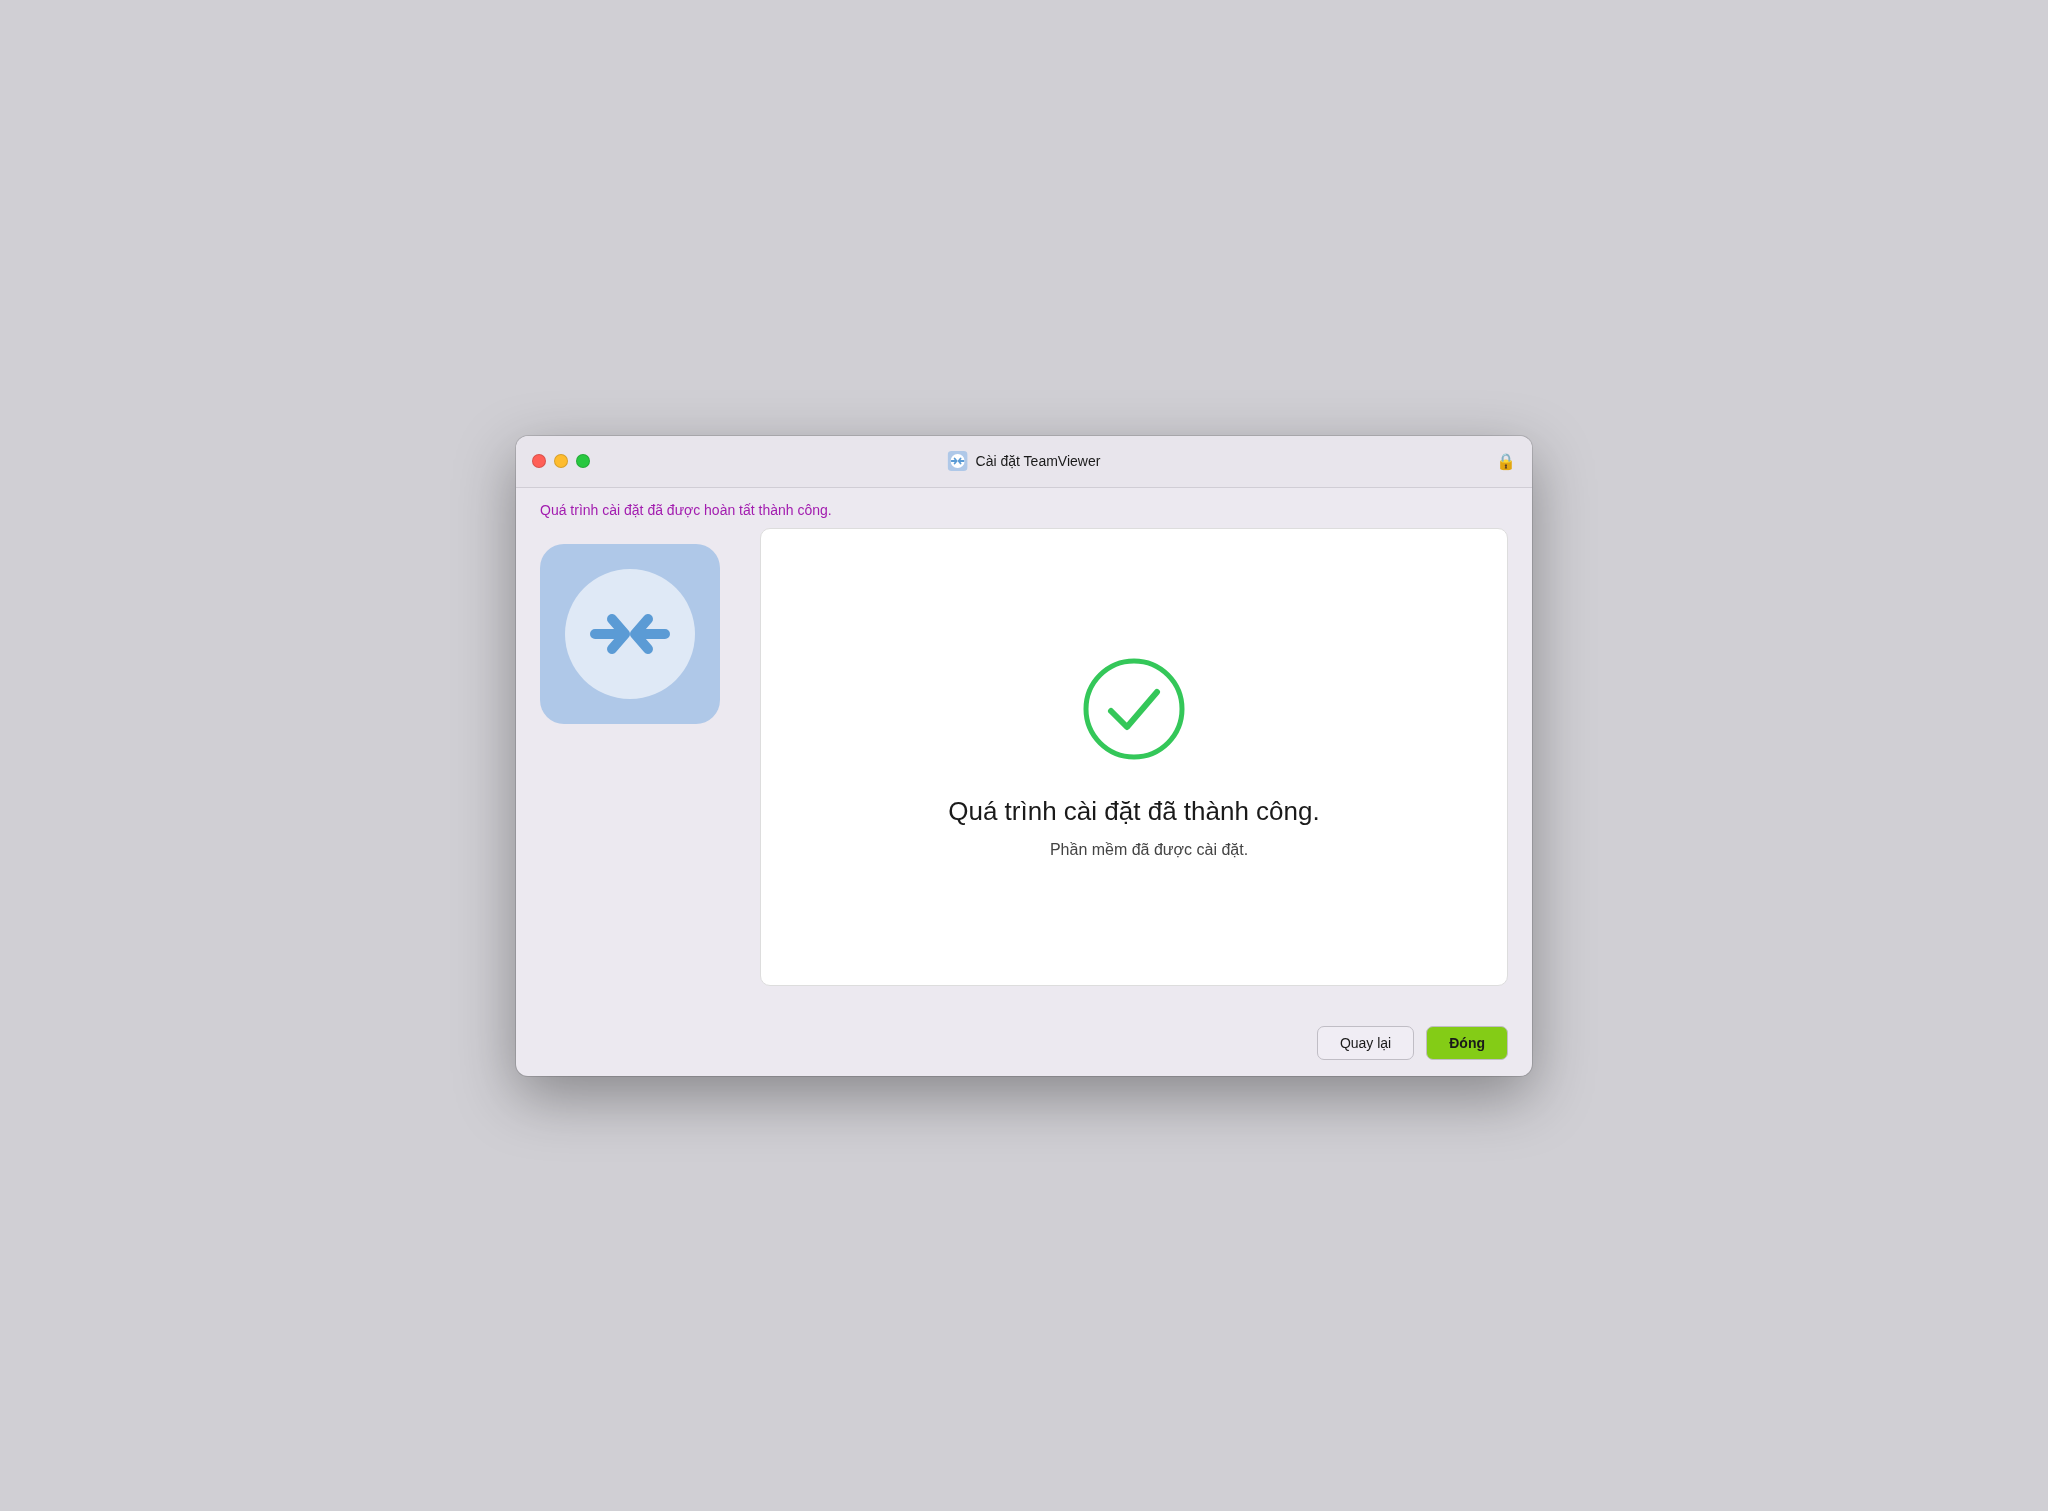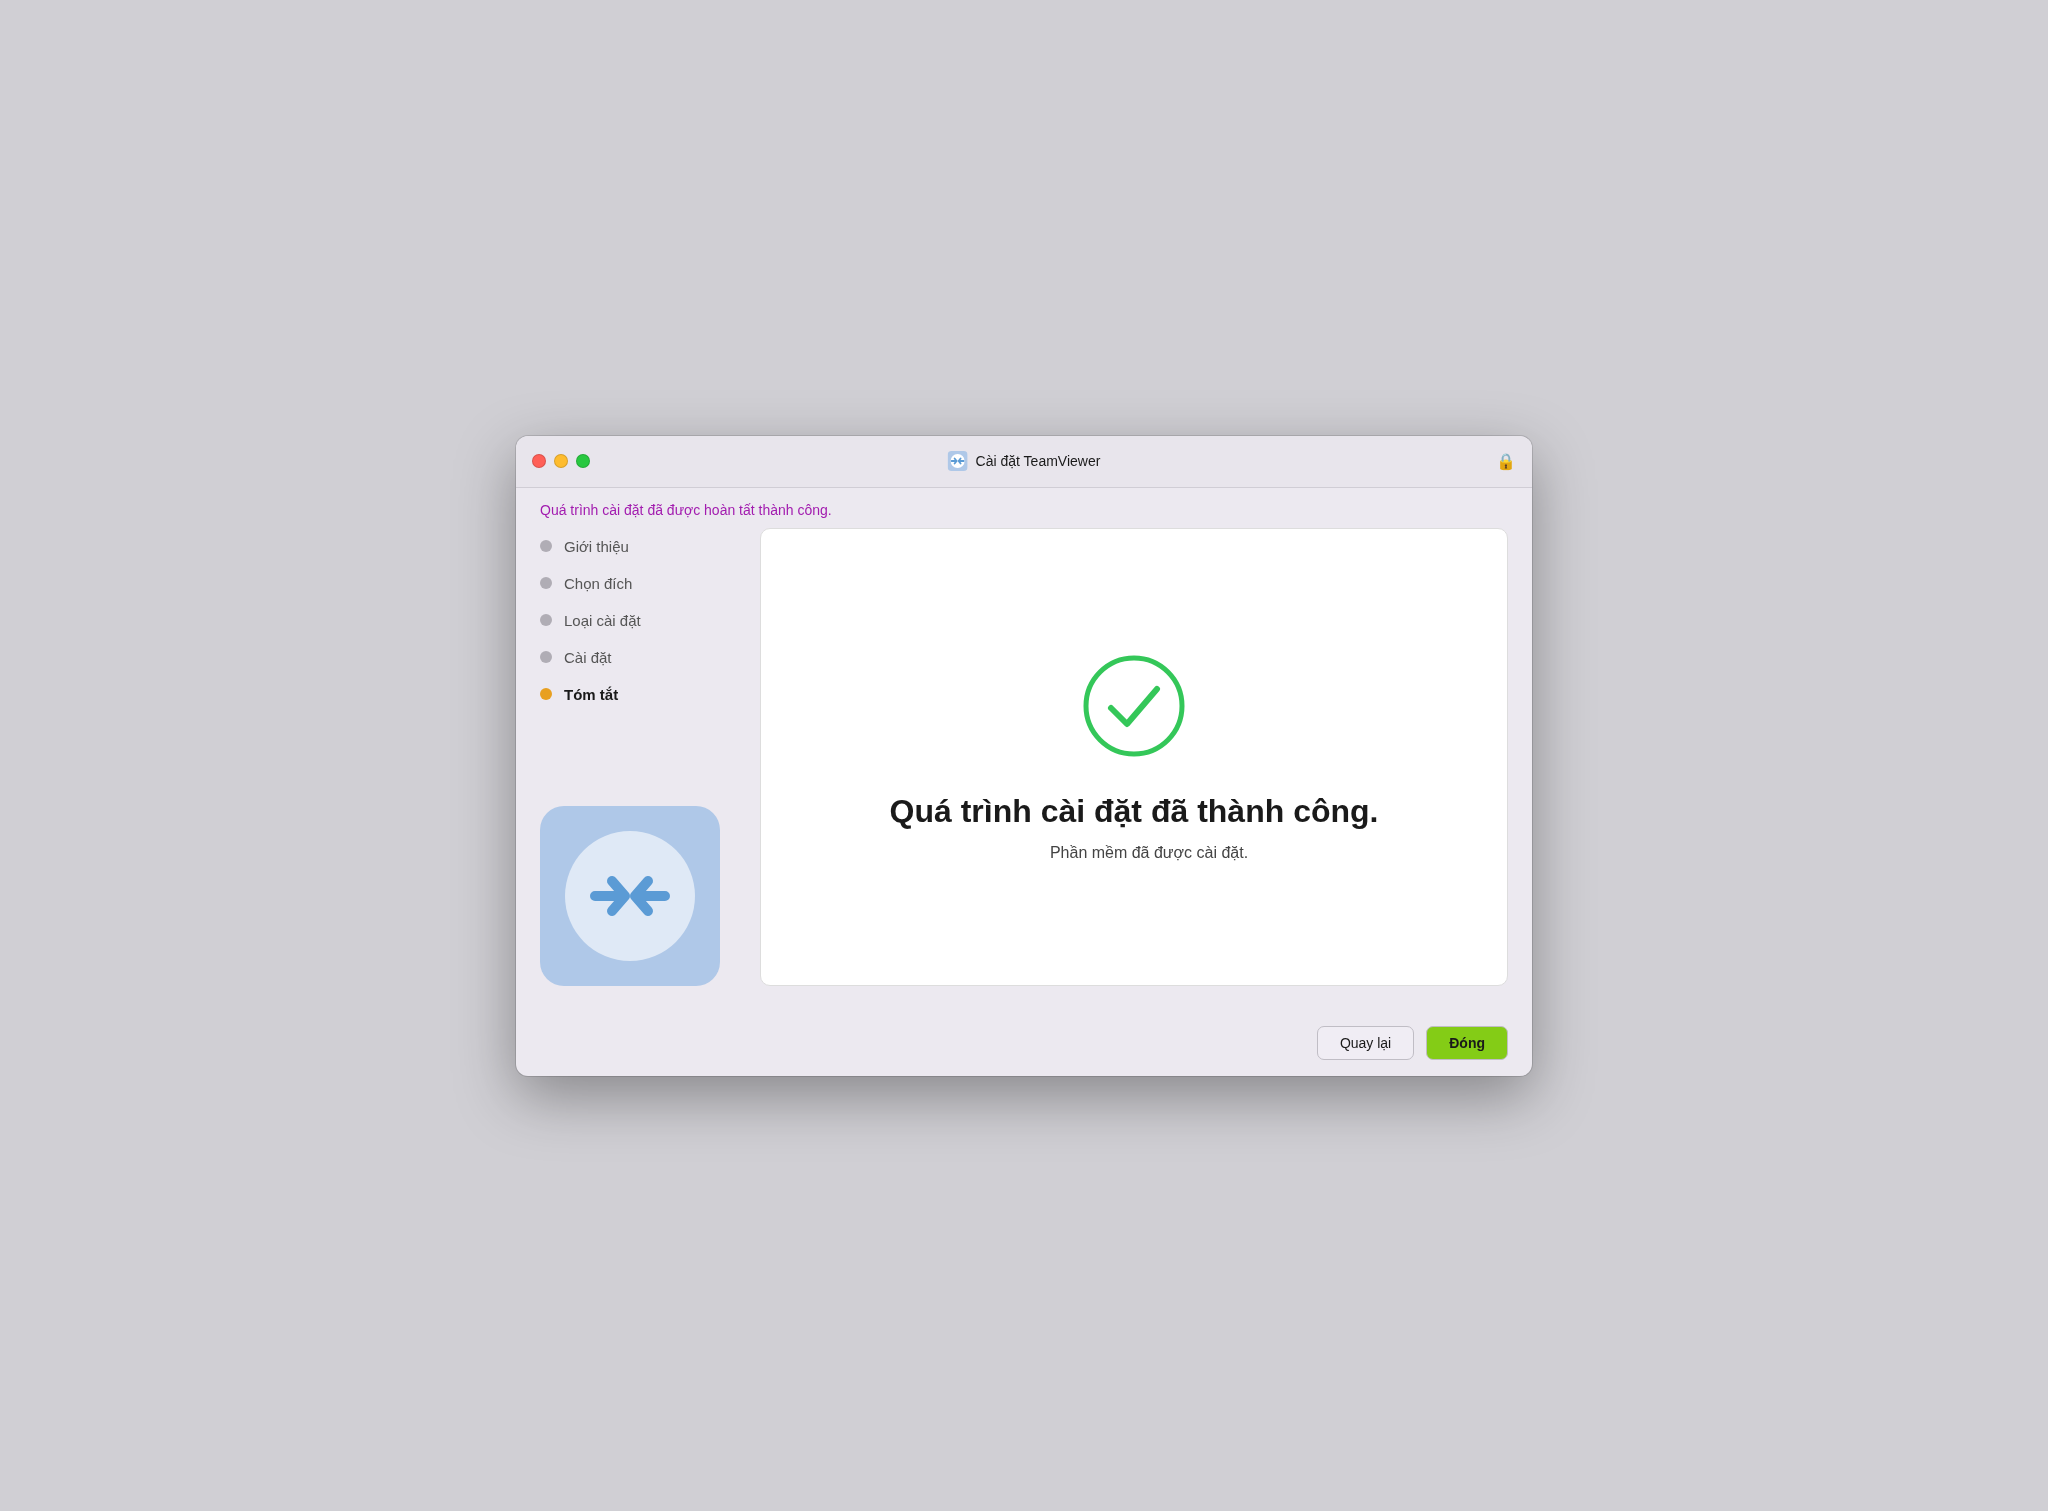--- a/index.html
+++ b/index.html
@@ -159,22 +159,22 @@
       align-items: center;
       justify-content: center;
       padding: 40px;
     }
 
     .success-icon {
       margin-bottom: 28px;
     }
 
     .success-title {
-      font-size: 32px;
-      font-weight: 700;
+      font-size: 26px;
+      font-weight: 400;
       color: #1a1a1a;
       text-align: right;
       margin-bottom: 14px;
     }
 
     .success-subtitle {
       font-size: 16px;
       color: #444;
       text-align: right;
       margin-left: 30px;
@@ -229,48 +229,20 @@
     <div class="titlebar-lock">🔒</div>
   </div>
 
   <div class="statusbar">
     <span>Quá trình cài đặt đã được hoàn tất thành công.</span>
   </div>
 
   <div class="content">
 
     <div class="sidebar">
-      <div class="sidebar-steps">
-
-        <div class="step-item">
-          <div class="step-dot inactive"></div>
-          <span>Giới thiệu</span>
-        </div>
-
-        <div class="step-item">
-          <div class="step-dot inactive"></div>
-          <span>Chọn đích</span>
-        </div>
-
-        <div class="step-item">
-          <div class="step-dot inactive"></div>
-          <span>Loại cài đặt</span>
-        </div>
-
-        <div class="step-item">
-          <div class="step-dot inactive"></div>
-          <span>Cài đặt</span>
-        </div>
-
-        <div class="step-item active-step">
-          <div class="step-dot active"></div>
-          <span>Tóm tắt</span>
-        </div>
-
-      </div>
 
       <div class="sidebar-logo">
         <svg class="tv-logo-circle" viewBox="0 0 140 140">
           <circle cx="70" cy="70" r="65" fill="white" opacity="0.6"></circle>
 
           <path d="M35 70 L65 70 M65 70 L52 55 M65 70 L52 85" stroke="#5b9bd5" stroke-width="10" stroke-linecap="round" stroke-linejoin="round" fill="none"></path>
 
           <path d="M105 70 L75 70 M75 70 L88 55 M75 70 L88 85" stroke="#5b9bd5" stroke-width="10" stroke-linecap="round" stroke-linejoin="round" fill="none"></path>
         </svg>
       </div>

